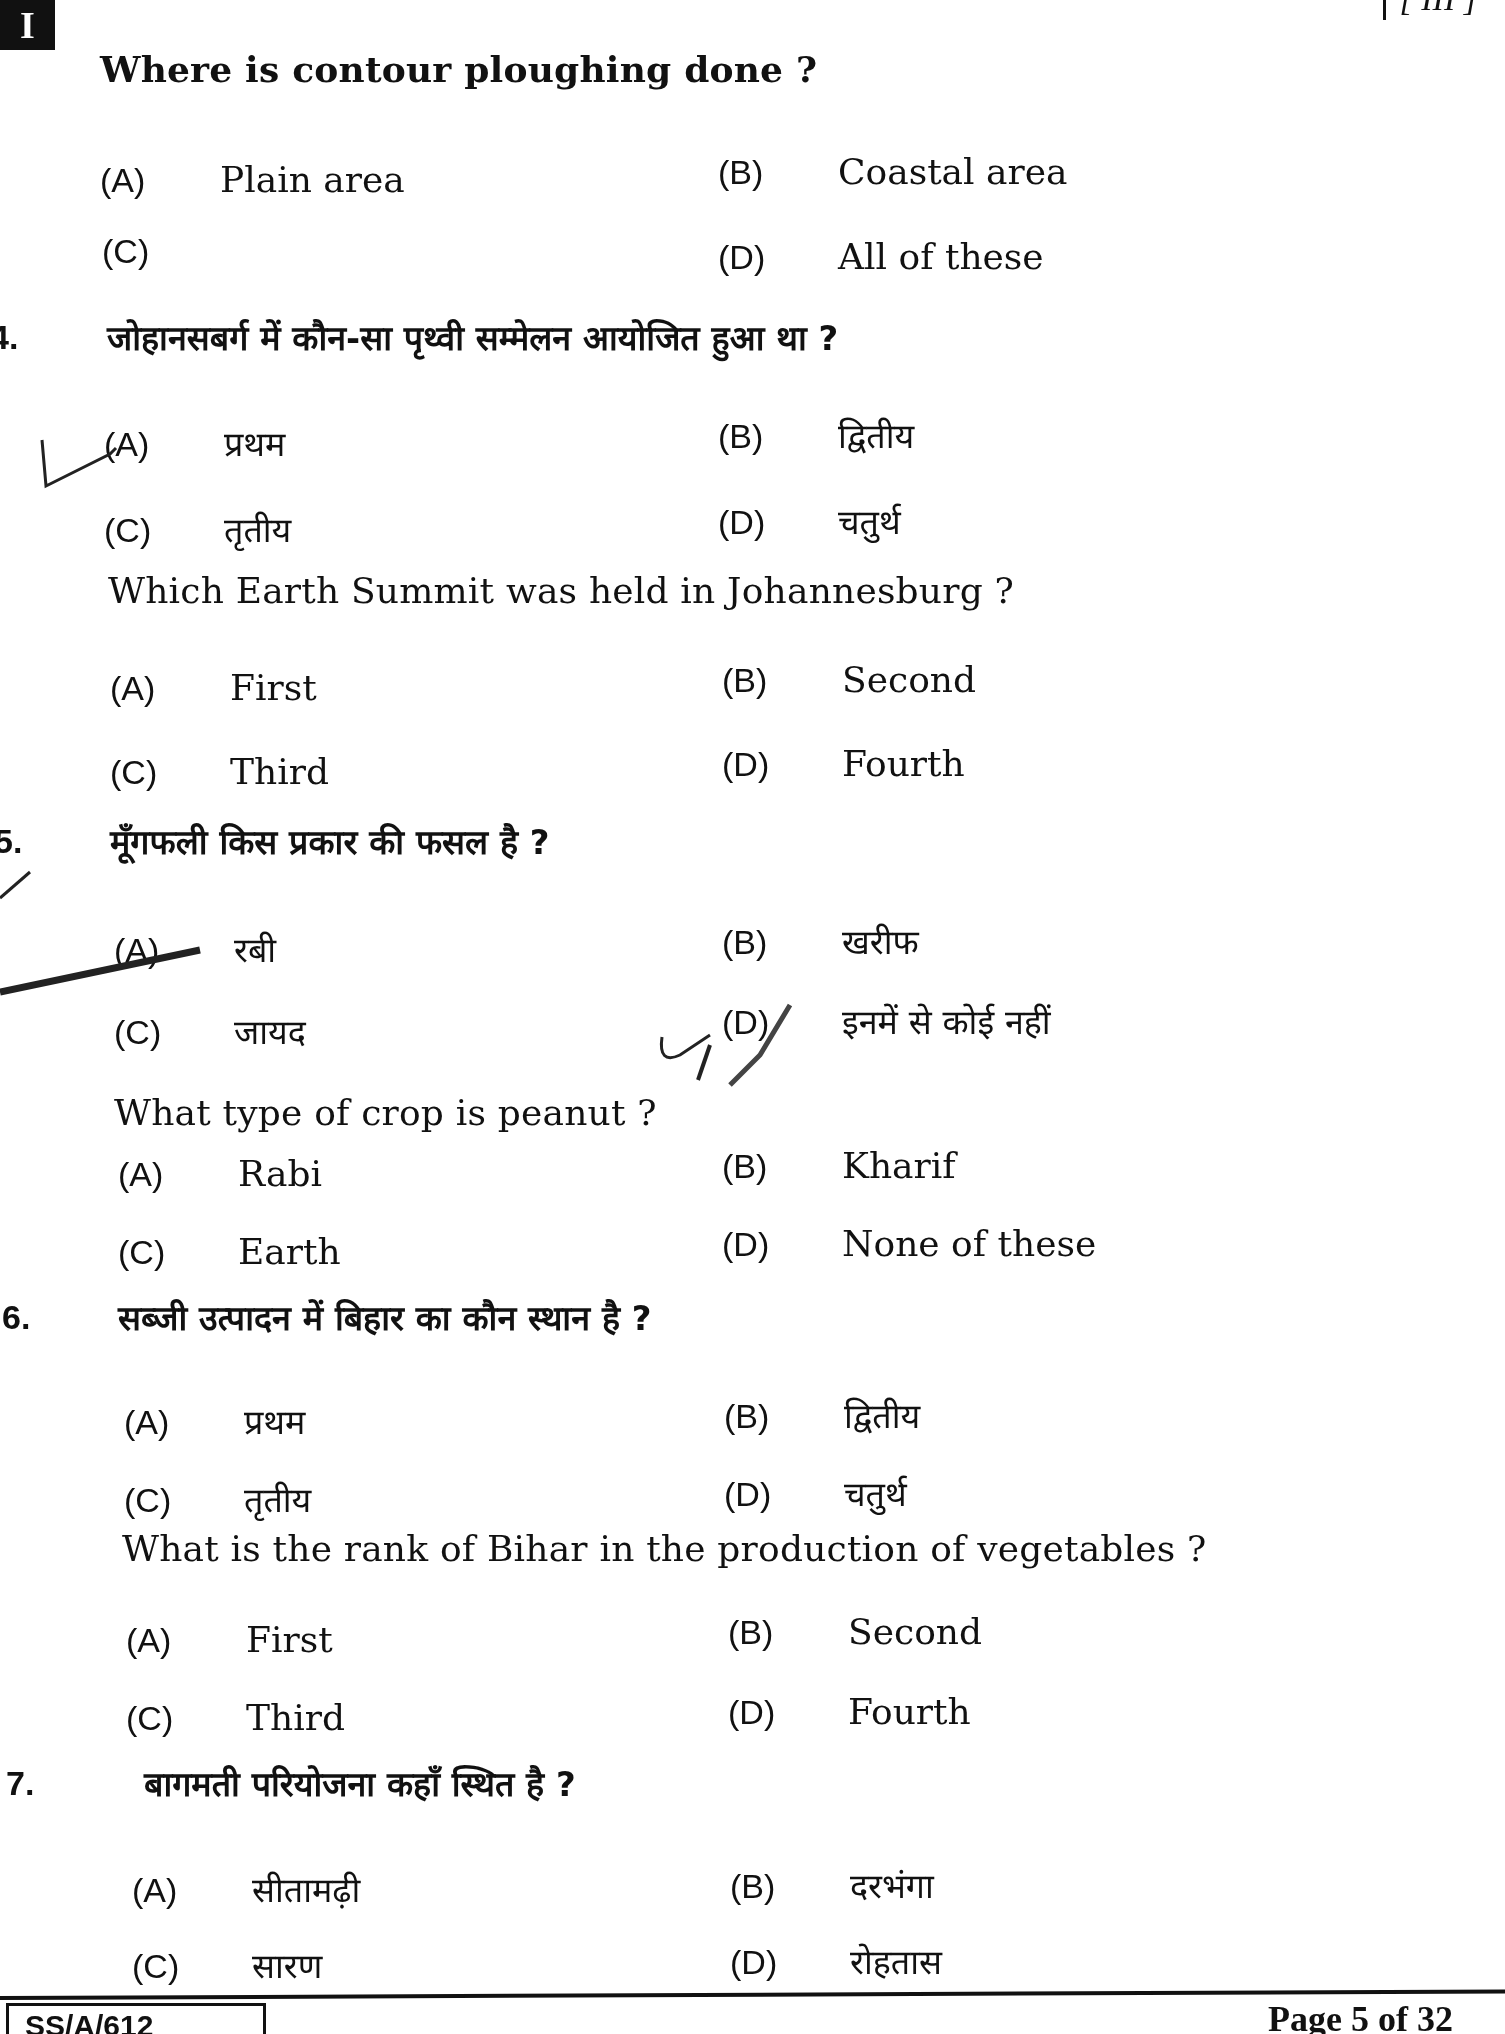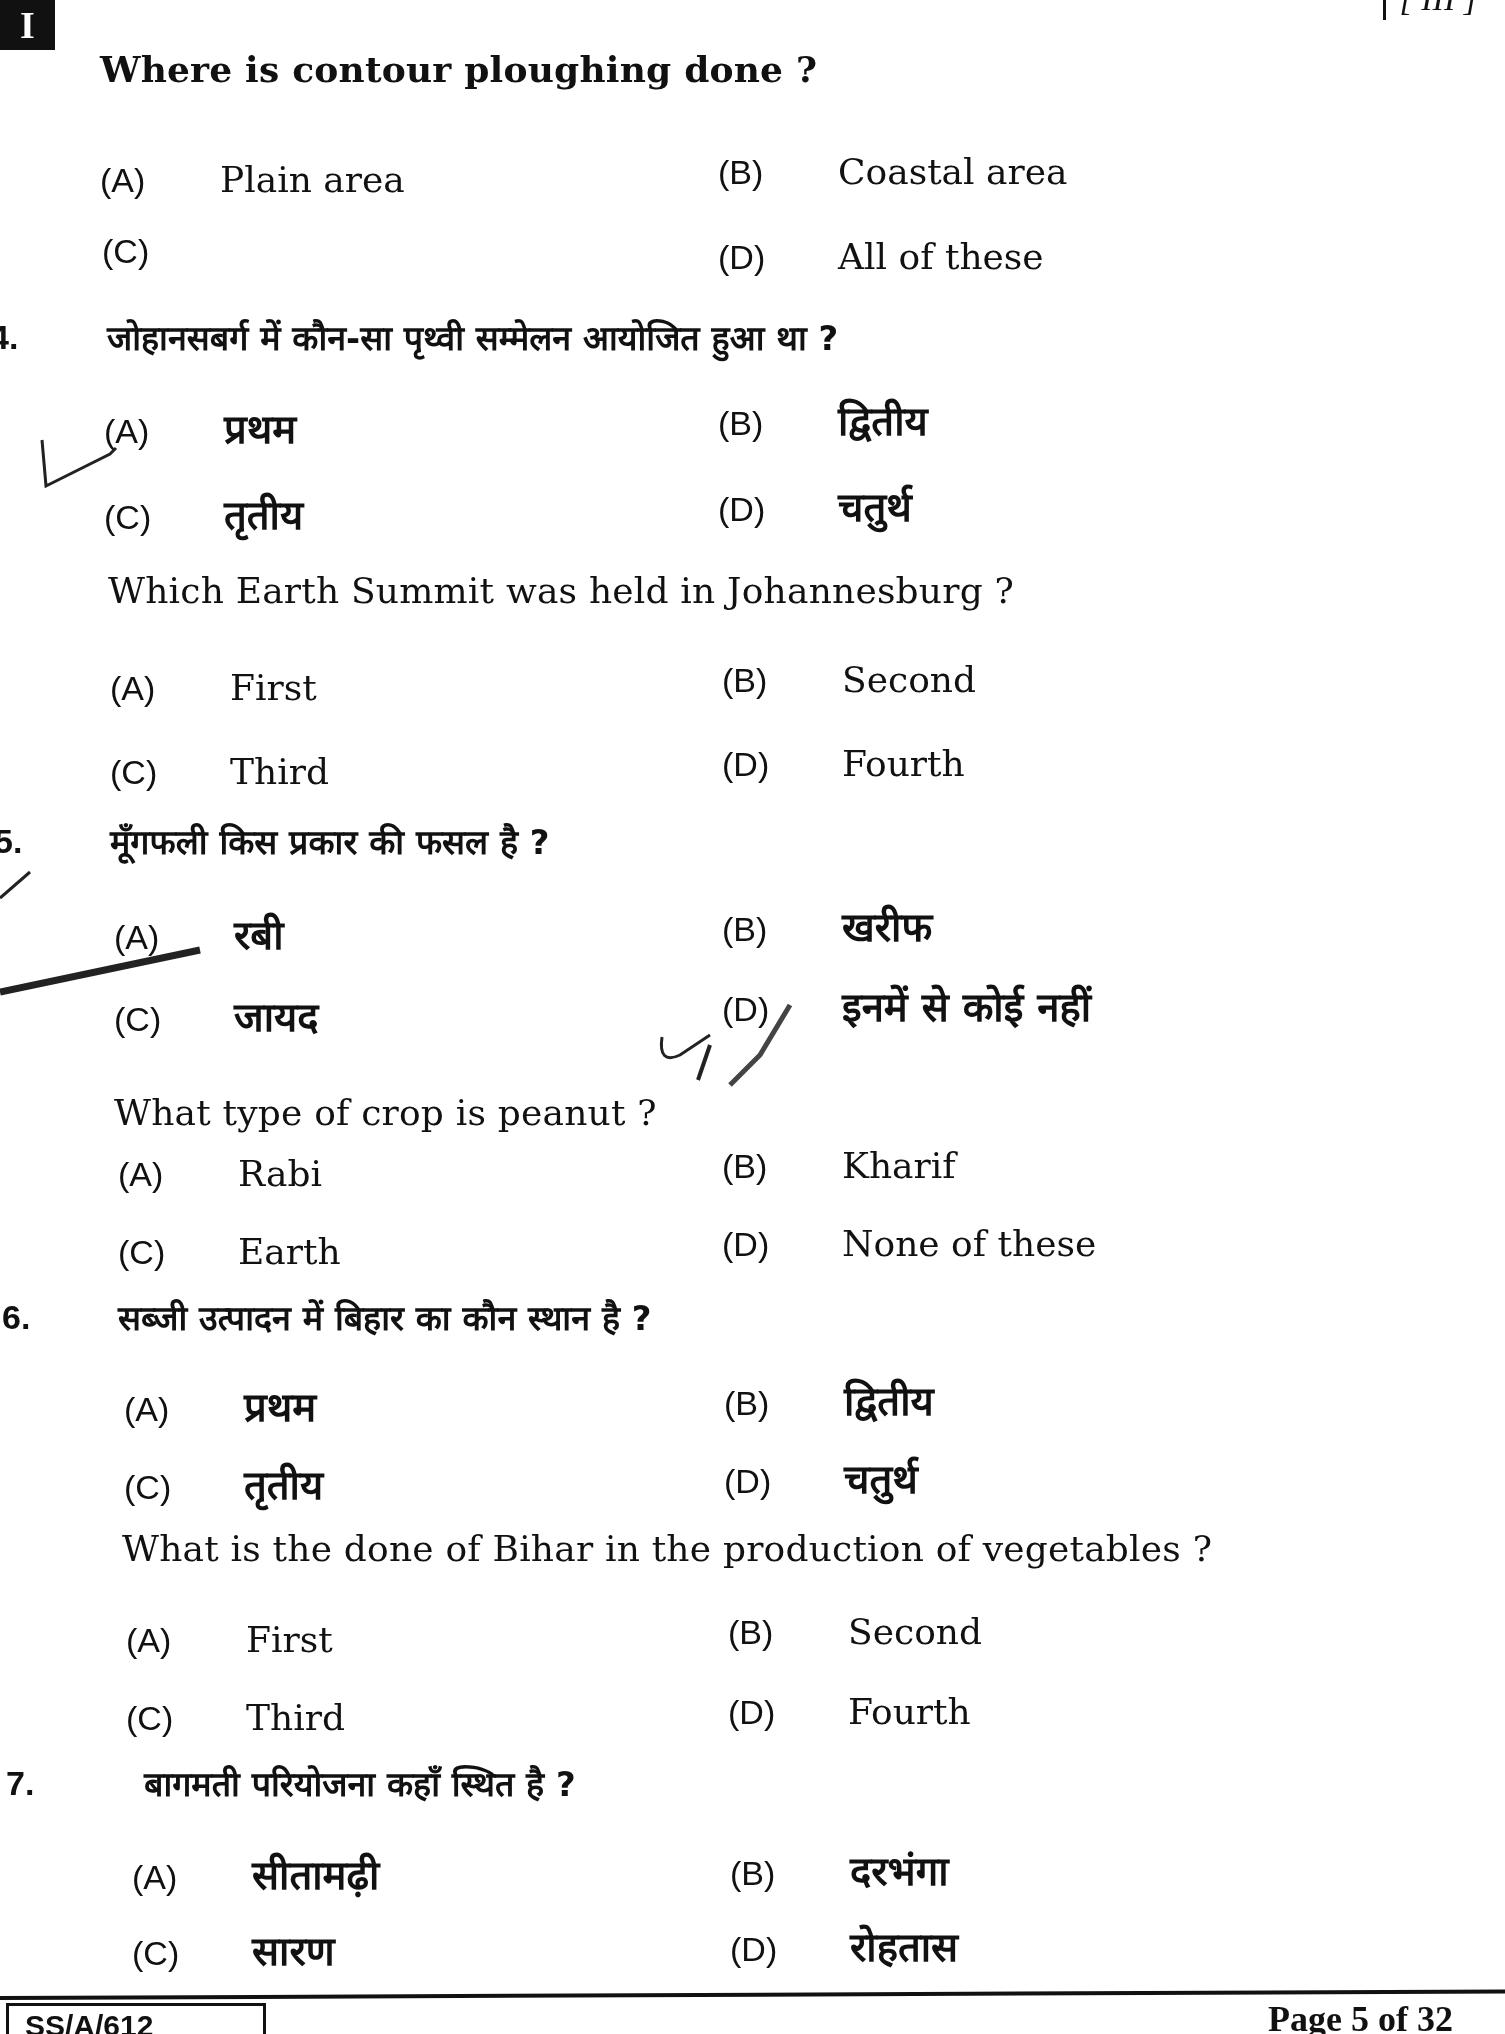--- a/index.html
+++ b/index.html
@@ -27,21 +27,21 @@
     position: absolute; font-size: 36px; white-space: nowrap;
   }
   .qtext.en { font-family: "DejaVu Serif", serif; letter-spacing: 0.2px; }
   .qtext.hi { font-family: "DejaVu Sans", sans-serif; font-weight: bold; font-size: 34px; }
   .opt {
     position: absolute; display: flex; align-items: baseline; white-space: nowrap;
     font-size: 36px;
   }
   .opt .lbl { display: inline-block; width: 120px; font-family: "Liberation Sans", sans-serif; font-size: 34px; }
   .opt .val.en { font-family: "DejaVu Serif", serif; margin-top: 11px; }
-  .opt .val.hi { font-family: "DejaVu Sans", sans-serif; font-weight: bold; font-size: 40px; }
+  .opt .val.hi { font-family: "DejaVu Sans", sans-serif; font-weight: normal; font-size: 34px; margin-top: 20px; }
   .footer-line {
     position: absolute; left: 0; right: 0; top: 1996px; height: 4px;
     background: #111111; transform: rotate(-0.25deg); transform-origin: left;
   }
   .footer-code {
     position: absolute; left: 6px; top: 2003px; width: 260px; height: 40px;
     border: 3px solid #111; border-bottom: none; box-sizing: border-box;
     font-family: "Liberation Sans", sans-serif; font-size: 30px; line-height: 40px;
     padding-left: 16px; font-weight: bold; overflow: hidden;
   }
@@ -172,21 +172,21 @@
 </div>
 <div class="opt" style="left:124px; top:1456px;">
   <span class="lbl">(C)</span>
   <span class="val hi">तृतीय</span>
 </div>
 <div class="opt" style="left:724px; top:1450px;">
   <span class="lbl">(D)</span>
   <span class="val hi">चतुर्थ</span>
 </div>
 
-<div class="qtext en" style="left:122px; top:1528px;">What is the done of Bihar in the production of vegetables ?</div>
+<div class="qtext en" style="left:122px; top:1528px;">What is the rank of Bihar in the production of vegetables ?</div>
 <div class="opt" style="left:126px; top:1608px;">
   <span class="lbl">(A)</span>
   <span class="val en">First</span>
 </div>
 <div class="opt" style="left:728px; top:1600px;">
   <span class="lbl">(B)</span>
   <span class="val en">Second</span>
 </div>
 <div class="opt" style="left:126px; top:1686px;">
   <span class="lbl">(C)</span>

